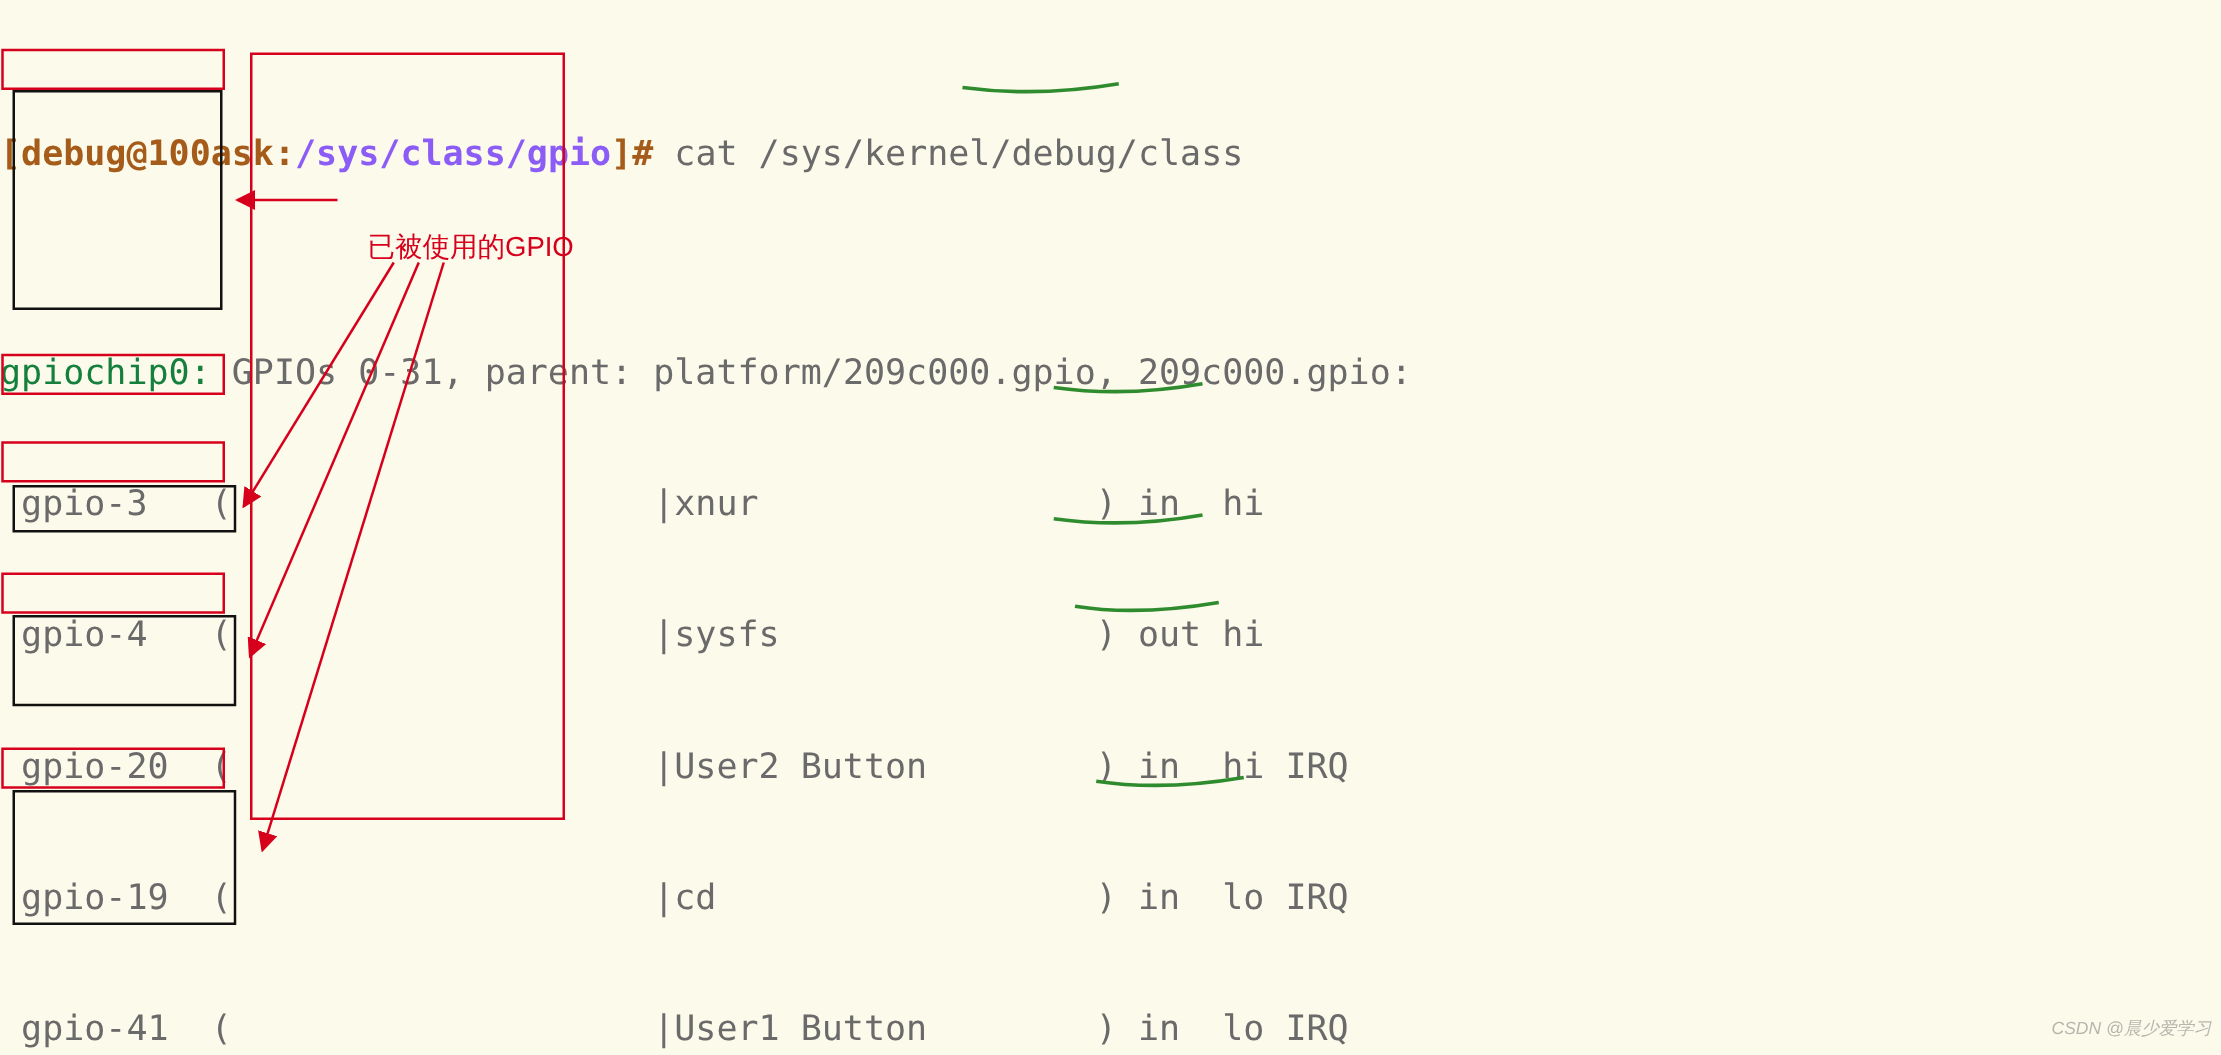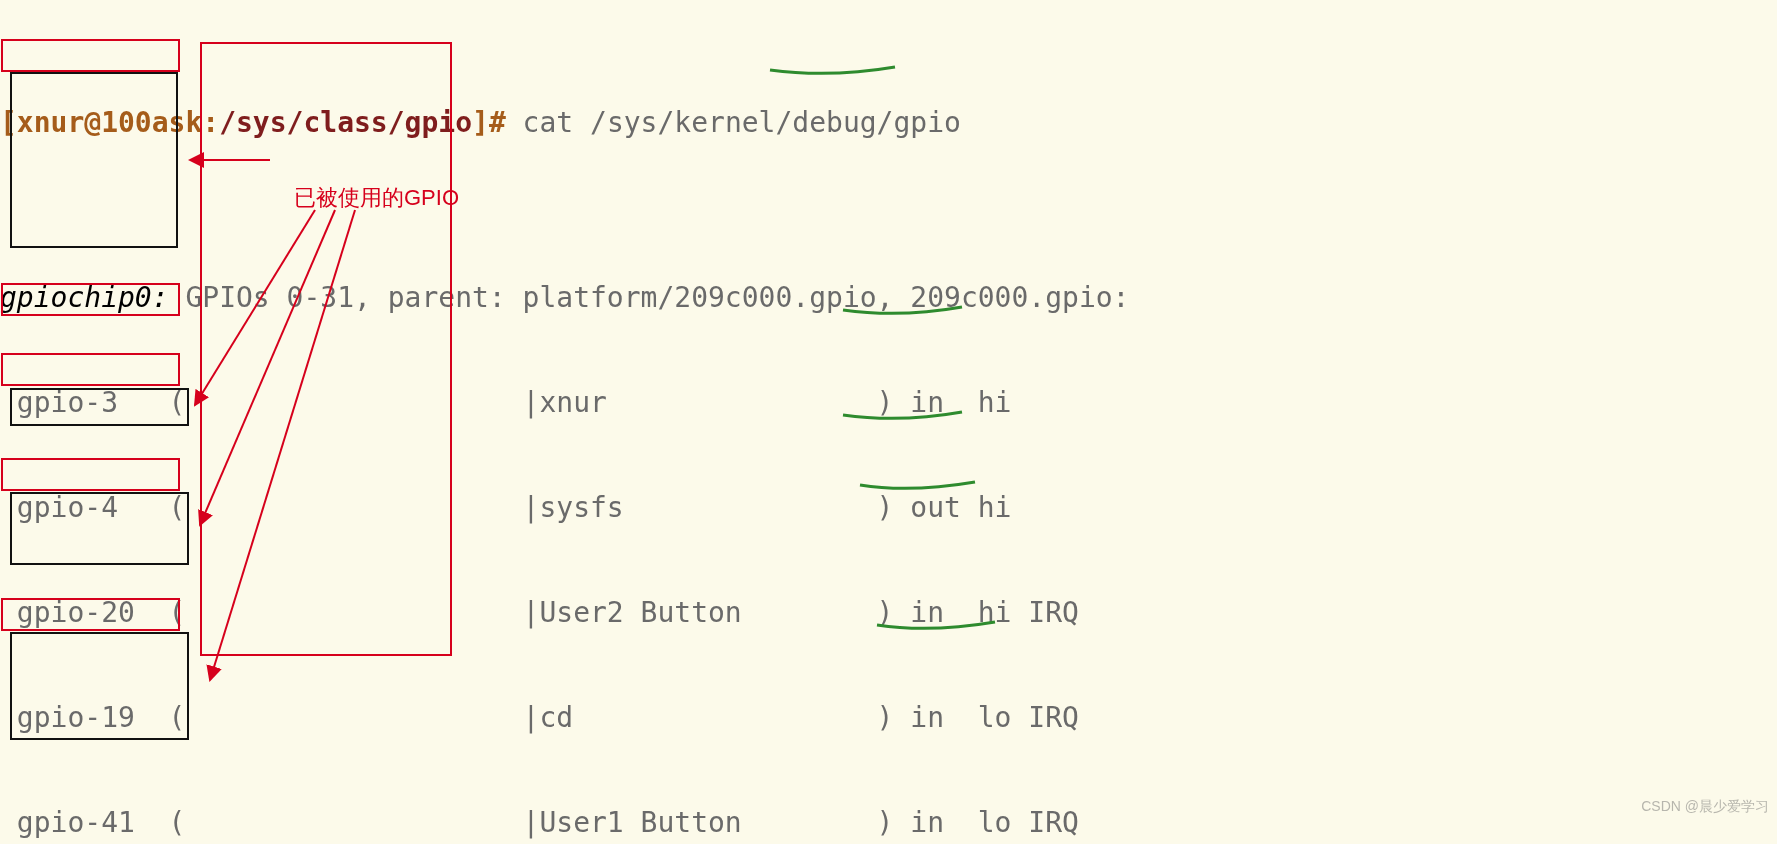--- a/index.html
+++ b/index.html
@@ -17,23 +17,23 @@
   }
   .terminal {
     position: relative;
     width: 1777px;
     height: 844px;
     white-space: pre;
   }
   .line { position: relative; height: 35px; }
   .prompt-br { color: #a55c1a; font-weight: bold; }
   .prompt-host { color: #a55c1a; font-weight: bold; }
-  .prompt-path { color: #7f1d1d; font-weight: bold; }
+  .prompt-path { color: #8b5cf6; font-weight: bold; }
   .cmd { color: #6a6a6a; }
-  .chipname { color: #000000; font-style: italic; }
+  .chipname { color: #15803d; }
   .text { color: #6a6a6a; }
   .overlay-red-box {
     position: absolute;
     border: 2px solid #d6001c;
     pointer-events: none;
   }
   .overlay-black-box {
     position: absolute;
     border: 2px solid #111;
     pointer-events: none;
@@ -49,33 +49,34 @@
   svg.overlay-svg {
     position: absolute;
     top: 0; left: 0;
     width: 1777px;
     height: 844px;
     pointer-events: none;
   }
   .watermark {
     position: absolute;
     right: 8px;
-    bottom: 20px;
+    bottom: 4px;
     font-family: sans-serif;
     font-size: 14px;
     color: rgba(100,100,100,0.45);
     pointer-events: none;
+    font-style: italic;
   }
 </style>
 </head>
 <body>
 
 <div class="terminal">
   
-  <div class="line"><span class="prompt-br">[</span><span class="prompt-host">xnur@100ask</span><span class="prompt-host">:</span><span class="prompt-path">/sys/class/gpio</span><span class="prompt-br">]</span><span class="prompt-br"># </span><span class="cmd">cat /sys/kernel/debug/gpio</span></div>
+  <div class="line"><span class="prompt-br">[</span><span class="prompt-host">debug@100ask</span><span class="prompt-host">:</span><span class="prompt-path">/sys/class/gpio</span><span class="prompt-br">]</span><span class="prompt-br"># </span><span class="cmd">cat /sys/kernel/debug/class</span></div>
 
   
   <div class="line"><span class="chipname">gpiochip0:</span><span class="text"> GPIOs 0-31, parent: platform/209c000.gpio, 209c000.gpio:</span></div>
   <div class="line"><span class="text"> gpio-3   (                    |xnur                ) in  hi</span></div>
   <div class="line"><span class="text"> gpio-4   (                    |sysfs               ) out hi</span></div>
   <div class="line"><span class="text"> gpio-20  (                    |User2 Button        ) in  hi IRQ</span></div>
   <div class="line"><span class="text"> gpio-19  (                    |cd                  ) in  lo IRQ</span></div>
   <div class="line"><span class="text"> gpio-41  (                    |User1 Button        ) in  lo IRQ</span></div>
   
 

